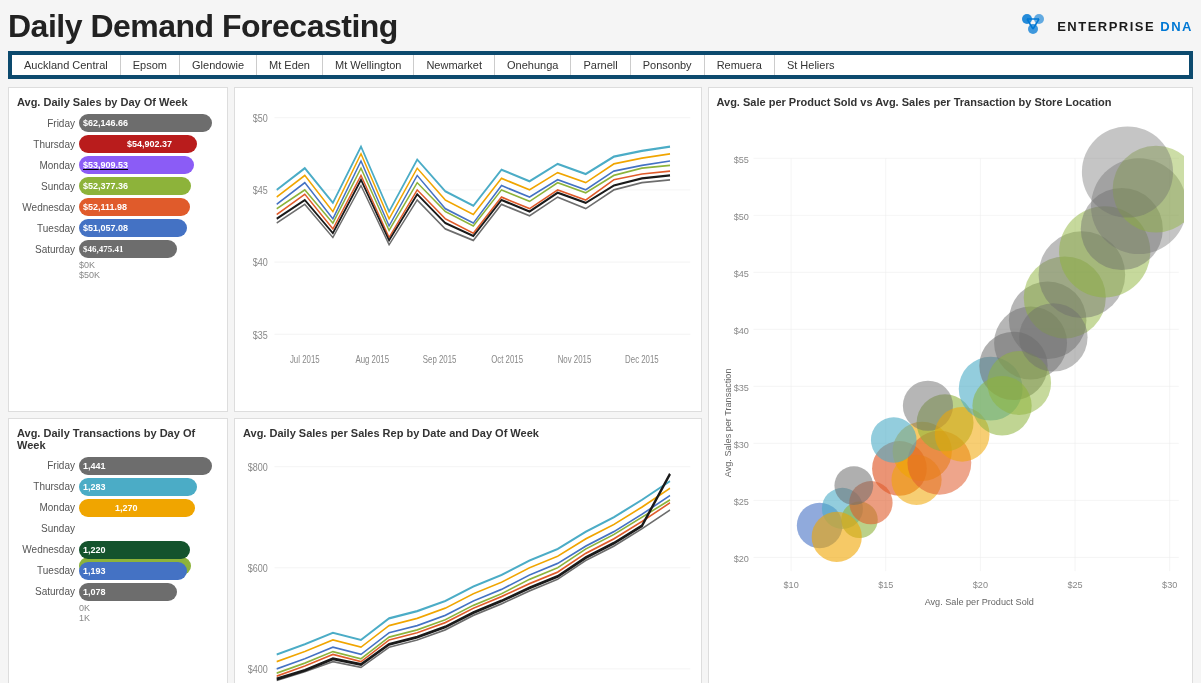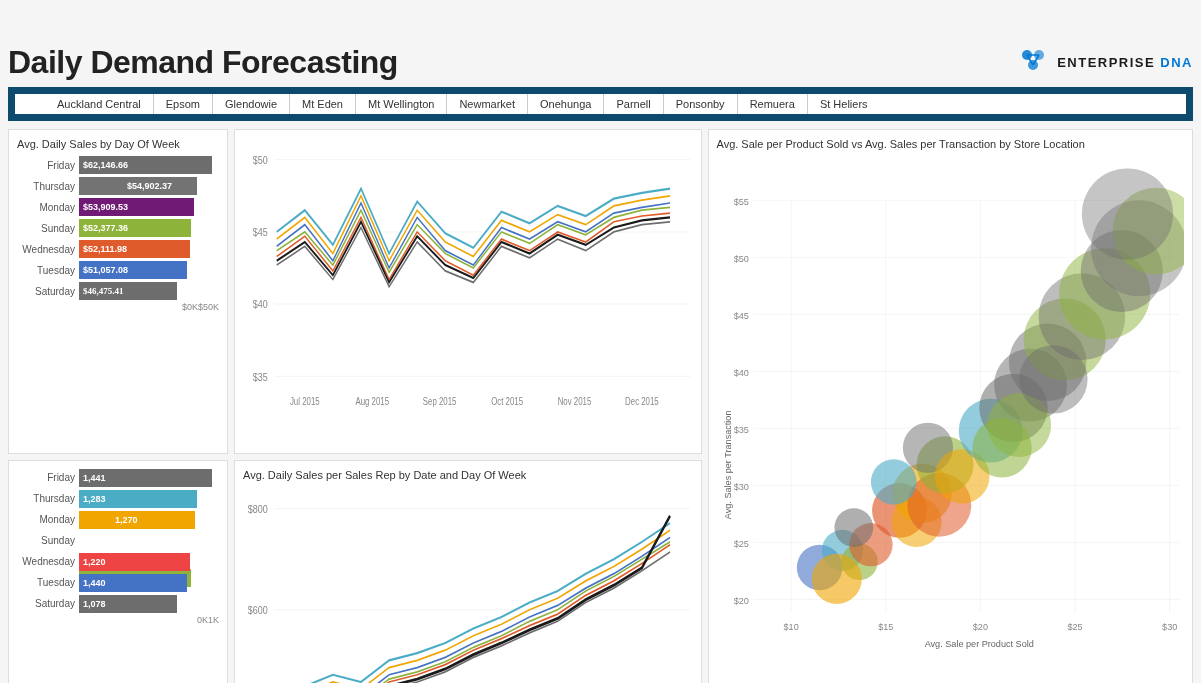--- a/index.html
+++ b/index.html
@@ -16,43 +16,41 @@
       height: 683px;
       display: flex;
       flex-direction: column;
       padding: 8px;
     }
     .header {
       display: flex;
       align-items: center;
       justify-content: space-between;
       margin-bottom: 6px;
-      margin-top: 36px;
     }
     .title {
       font-size: 32px;
       font-weight: 700;
       color: #222;
       letter-spacing: -0.5px;
     }
     .logo-area {
       display: flex;
       align-items: center;
       gap: 8px;
     }
     .logo-icon {
       width: 32px;
       height: 32px;
     }
     .filter-bar {
       display: flex;
-      border: 7px solid #0c4a6e;
+      border: 4px solid #0c4a6e;
       background: #fff;
       margin-bottom: 8px;
-      padding-left: 30px;
     }
     .filter-item {
       padding: 4px 12px;
       font-size: 11px;
       color: #333;
       border-right: 1px solid #ccc;
       cursor: pointer;
       white-space: nowrap;
     }
     .filter-item:last-child { border-right: none; }
@@ -77,21 +75,21 @@
       width: 420px;
     }
     .chart-box {
       background: #fff;
       border: 1px solid #ddd;
       padding: 8px;
       flex: 1;
     }
     .chart-title {
       font-size: 11px;
-      font-weight: 400;
+      font-weight: 700;
       color: #333;
       margin-bottom: 6px;
     }
     .bar-chart {
       display: flex;
       flex-direction: column;
       gap: 3px;
     }
     .bar-row {
       display: flex;
@@ -107,32 +105,34 @@
     .bar-container {
       flex: 1;
       height: 18px;
       position: relative;
     }
     .bar {
       height: 100%;
       display: flex;
       align-items: center;
       padding-left: 4px;
+      border-radius: 9px;
     }
     .bar-value {
       font-size: 9px;
       color: #fff;
       font-weight: 600;
       white-space: nowrap;
     }
     .axis-labels {
       display: flex;
-      justify-content: flex-end;
+      justify-content: space-between;
       margin-top: 2px;
       padding-left: 62px;
+      flex-direction: column;
     }
     .axis-label {
       font-size: 9px;
       color: #888;
     }
     svg text {
       font-family: 'Segoe UI', Arial, sans-serif;
     }
   </style>
 </head>
@@ -182,29 +182,29 @@
             <div class="bar-label">Friday</div>
             <div class="bar-container">
               <div class="bar" style="width:95%;background:#6d6d6d;">
                 <span class="bar-value">$62,146.66</span>
               </div>
             </div>
           </div>
           <div class="bar-row">
             <div class="bar-label">Thursday</div>
             <div class="bar-container">
-              <div class="bar" style="width:84%;background:#737373;padding-left:48px;">
+              <div class="bar" style="width:84%;background:#b91c1c;padding-left:48px;">
                 <span class="bar-value">$54,902.37</span>
               </div>
             </div>
           </div>
           <div class="bar-row">
             <div class="bar-label">Monday</div>
             <div class="bar-container">
-              <div class="bar" style="width:82%;background:#701a75;">
+              <div class="bar" style="width:82%;background:#8b5cf6;text-decoration:underline;">
                 <span class="bar-value">$53,909.53</span>
               </div>
             </div>
           </div>
           <div class="bar-row">
             <div class="bar-label">Sunday</div>
             <div class="bar-container">
               <div class="bar" style="width:80%;background:#8db33a;">
                 <span class="bar-value">$52,377.36</span>
               </div>
@@ -235,20 +235,21 @@
             </div>
           </div>
         </div>
         <div class="axis-labels">
           <span class="axis-label">$0K</span>
           <span class="axis-label">$50K</span>
         </div>
       </div>
 
       <div class="chart-box">
+        <div class="chart-title">Avg. Daily Transactions by Day Of Week</div>
         <div class="bar-chart">
           <div class="bar-row">
             <div class="bar-label">Friday</div>
             <div class="bar-container">
               <div class="bar" style="width:95%;background:#6d6d6d;">
                 <span class="bar-value">1,441</span>
               </div>
             </div>
           </div>
           <div class="bar-row">
@@ -271,30 +272,30 @@
             <div class="bar-label">Sunday</div>
             <div class="bar-container">
               <div class="bar" style="width:80%;background:#8db33a;margin-top:37px;">
                 <span class="bar-value">1,231</span>
               </div>
             </div>
           </div>
           <div class="bar-row">
             <div class="bar-label">Wednesday</div>
             <div class="bar-container">
-              <div class="bar" style="width:79%;background:#ef4444;text-align:center;">
+              <div class="bar" style="width:79%;background:#14532d;text-align:center;">
                 <span class="bar-value">1,220</span>
               </div>
             </div>
           </div>
           <div class="bar-row">
             <div class="bar-label">Tuesday</div>
             <div class="bar-container">
               <div class="bar" style="width:77%;background:#4472c4;">
-                <span class="bar-value">1,440</span>
+                <span class="bar-value">1,193</span>
               </div>
             </div>
           </div>
           <div class="bar-row">
             <div class="bar-label">Saturday</div>
             <div class="bar-container">
               <div class="bar" style="width:70%;background:#6d6d6d;">
                 <span class="bar-value">1,078</span>
               </div>
             </div>

